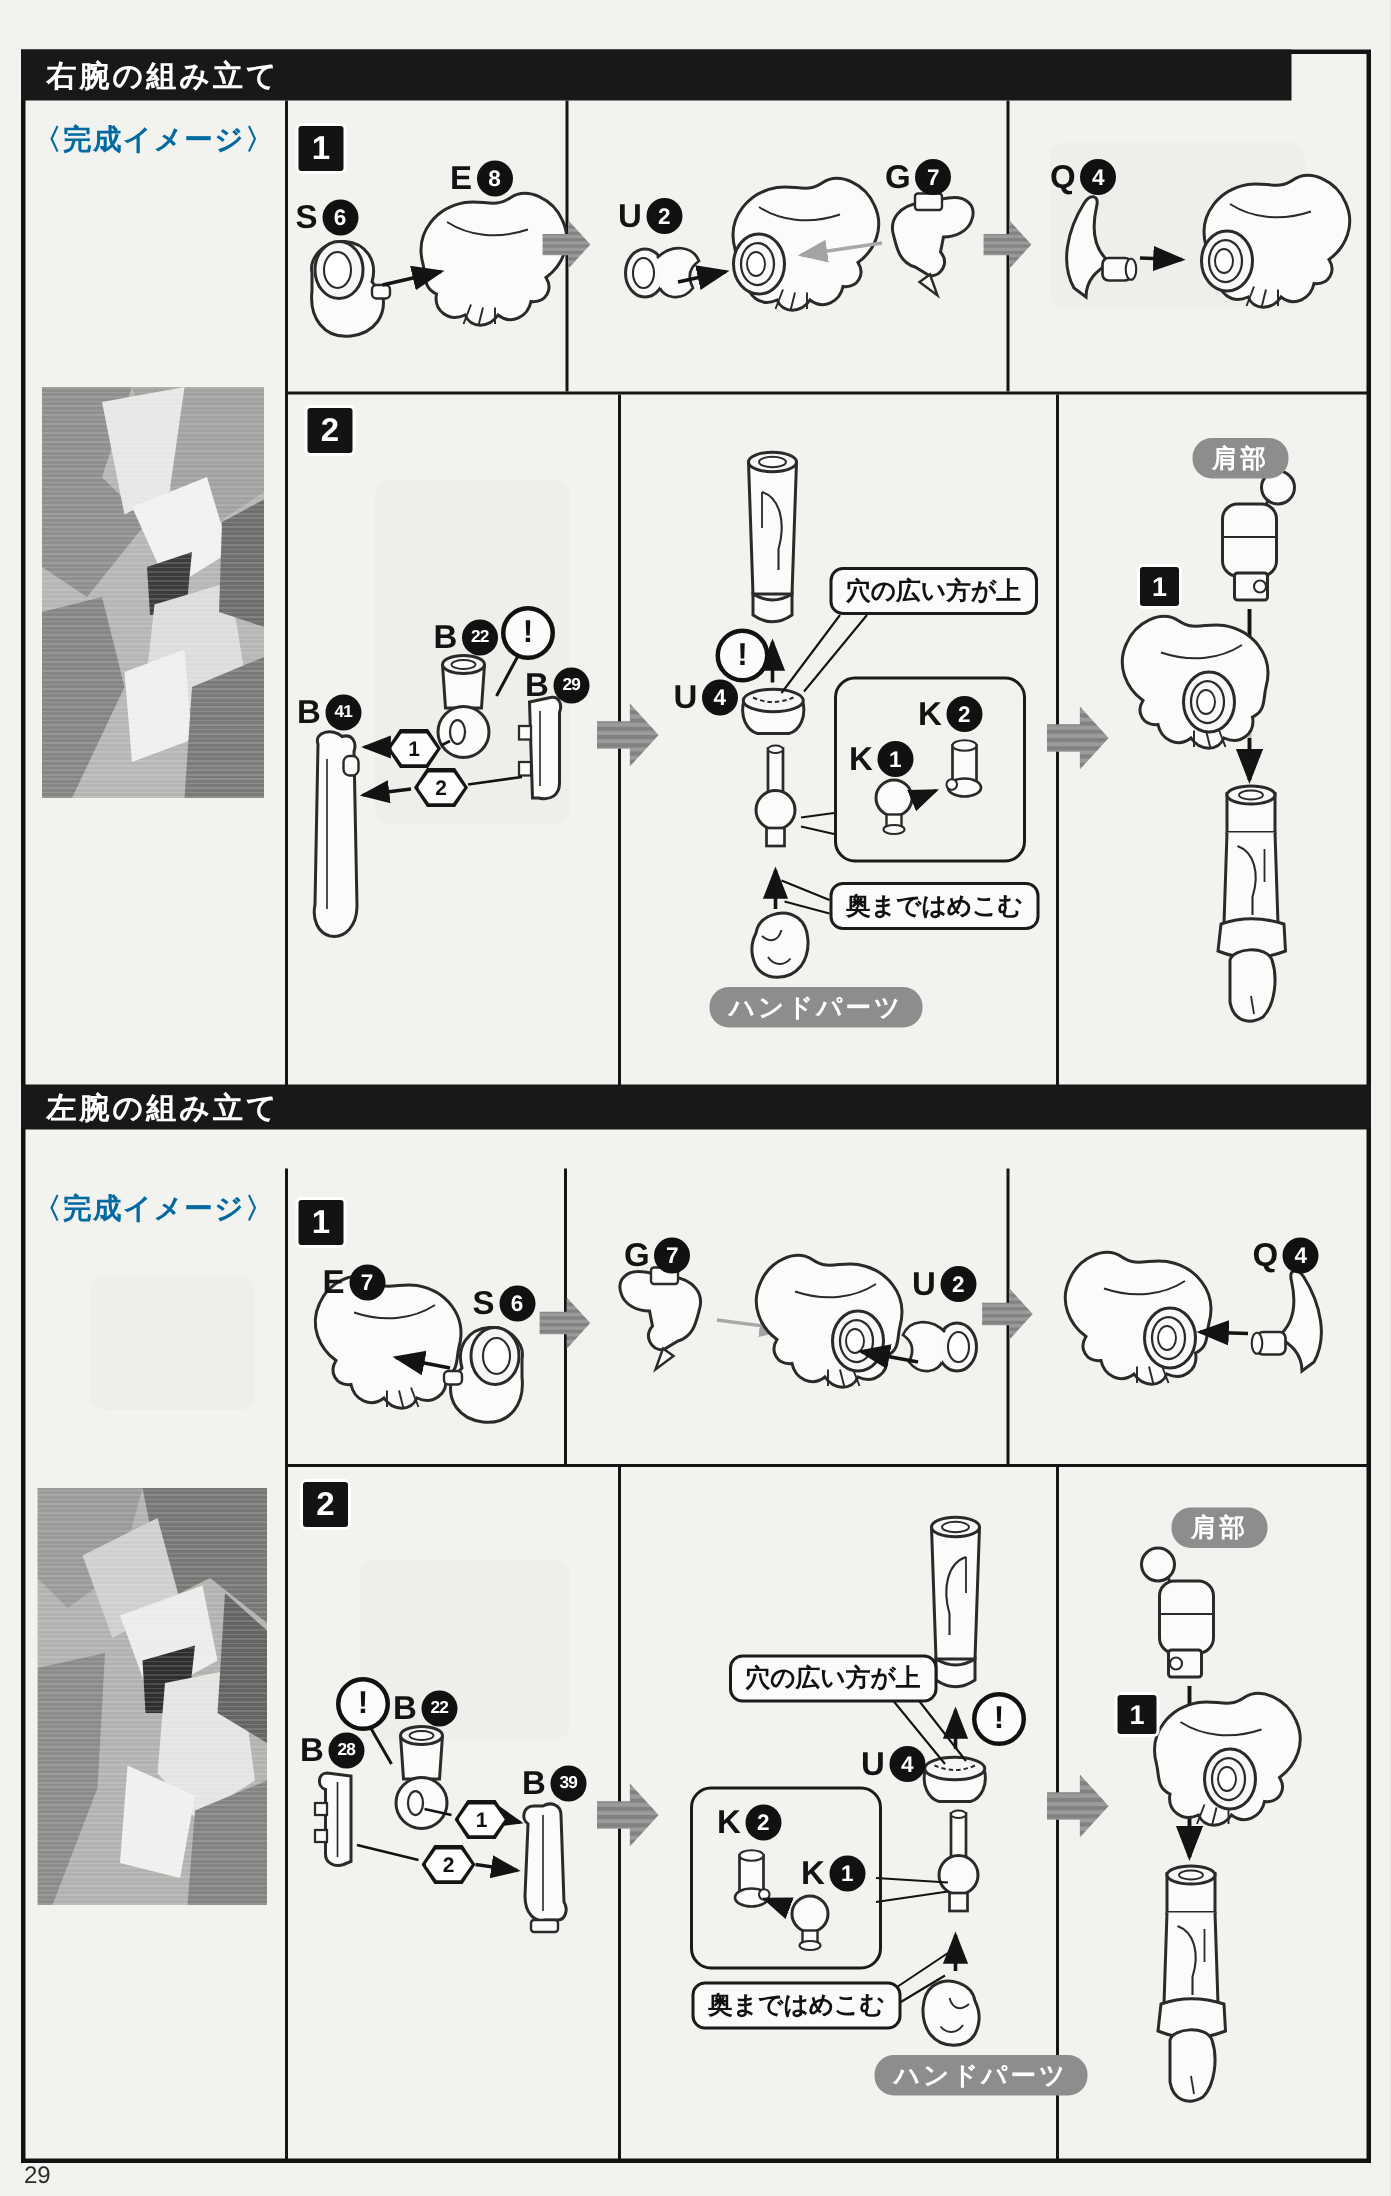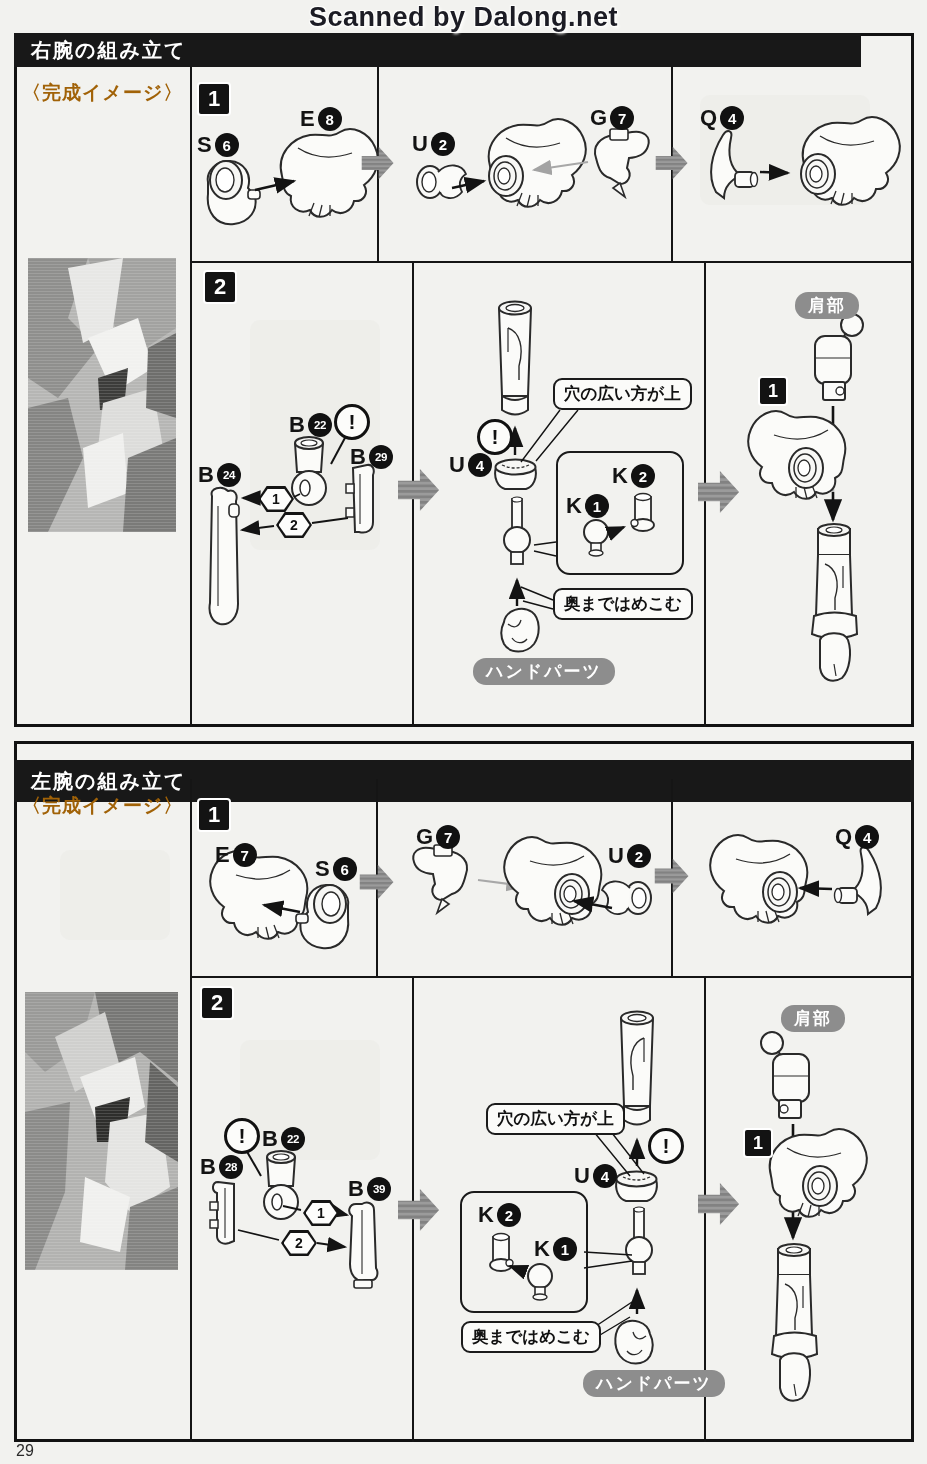--- a/index.html
+++ b/index.html
@@ -6,21 +6,21 @@
   .page{position:relative;width:927px;height:1464px;background:#f2f2ef;
         font-family:"Liberation Sans","DejaVu Sans",sans-serif;overflow:hidden;}
   .ghost{position:absolute;background:#e9e9e5;border-radius:10px;opacity:.45;}
   .watermark{position:absolute;top:2px;left:50%;transform:translateX(-50%);
     font-size:27px;font-weight:bold;color:#1c1c24;letter-spacing:.5px;white-space:nowrap;z-index:9;
     text-shadow:1px 1px 0 #fdfdfb,-1px -1px 0 #fdfdfb,1px -1px 0 #fdfdfb,-1px 1px 0 #fdfdfb,2px 2px 3px #fdfdfb;}
   .sec{position:absolute;border:3px solid #121212;box-sizing:border-box;z-index:1;}
   .sec-header{position:absolute;background:#181818;color:#fff;display:flex;align-items:center;
     padding-left:17px;font-weight:bold;font-size:20px;letter-spacing:2px;box-sizing:border-box;z-index:2;}
   .vline,.hline{position:absolute;background:#151515;z-index:2;}
-  .complete-label{position:absolute;font-weight:bold;font-size:19px;color:#a16207;letter-spacing:1px;z-index:3;}
+  .complete-label{position:absolute;font-weight:bold;font-size:19px;color:#0369a1;letter-spacing:1px;z-index:3;}
   .photo{position:absolute;overflow:hidden;z-index:2;background:#bdbdbb;}
   .photo::after{content:"";position:absolute;inset:0;
     background:repeating-linear-gradient(0deg,rgba(255,255,255,.14) 0 1px,transparent 1px 3px);}
   .step-box{position:absolute;background:#131313;color:#fff;display:flex;align-items:center;justify-content:center;
     font-weight:bold;z-index:4;border-radius:2px;box-shadow:0 0 0 2px #fff;}
   .sb-lg{width:30px;height:30px;font-size:22px;}
   .sb-sm{width:26px;height:26px;font-size:18px;}
   .plabel{position:absolute;display:flex;align-items:center;gap:3px;font-weight:bold;
     font-size:22px;color:#131313;z-index:4;}
   .pnum{width:24px;height:24px;border-radius:50%;background:#111;color:#fff;display:flex;
@@ -43,35 +43,34 @@
 </head>
 <body>
 
 <div class="page">
 
   <div class="ghost" style="left:700px;top:95px;width:170px;height:110px;"></div>
   <div class="ghost" style="left:250px;top:320px;width:130px;height:230px;"></div>
   <div class="ghost" style="left:60px;top:850px;width:110px;height:90px;"></div>
   <div class="ghost" style="left:240px;top:1040px;width:140px;height:120px;"></div>
 
-  <div class="watermark">Scanned by Dalong.net</div>
 
   <div class="sec" style="left:14px;top:33px;width:900px;height:694px;"></div>
   <div class="sec-header" style="left:14px;top:33px;width:847px;height:34px;">
     <span>右腕の組み立て</span>
   </div>
   <div class="vline" style="left:190px;top:67px;width:2px;height:660px;"></div>
   <div class="hline" style="left:190px;top:261px;width:724px;height:2px;"></div>
   <div class="vline" style="left:377px;top:67px;width:2px;height:194px;"></div>
   <div class="vline" style="left:671px;top:67px;width:2px;height:194px;"></div>
   <div class="vline" style="left:412px;top:263px;width:2px;height:464px;"></div>
   <div class="vline" style="left:704px;top:263px;width:2px;height:464px;"></div>
 
   <div class="sec" style="left:14px;top:741px;width:900px;height:701px;"></div>
-  <div class="sec-header" style="left:14px;top:760px;width:900px;height:42px;">
+  <div class="sec-header" style="left:14px;top:723px;width:900px;height:30px;">
     <span>左腕の組み立て</span>
   </div>
   <div class="vline" style="left:190px;top:779px;width:2px;height:663px;"></div>
   <div class="hline" style="left:190px;top:976px;width:724px;height:2px;"></div>
   <div class="vline" style="left:376px;top:779px;width:2px;height:197px;"></div>
   <div class="vline" style="left:671px;top:779px;width:2px;height:197px;"></div>
   <div class="vline" style="left:412px;top:978px;width:2px;height:464px;"></div>
   <div class="vline" style="left:704px;top:978px;width:2px;height:464px;"></div>
 
   <div class="complete-label" style="left:22px;top:80px;">〈完成イメージ〉</div>
@@ -387,21 +386,21 @@
     <span>Q</span>
       <span class="pnum">4</span>
     </div>
 
   <div class="plabel two" style="left:289px;top:412px;">
     <span>B</span>
       <span class="pnum">22</span>
     </div>
   <div class="plabel two" style="left:198px;top:462px;">
     <span>B</span>
-      <span class="pnum">24</span>
+      <span class="pnum">41</span>
     </div>
   <div class="plabel two" style="left:350px;top:444px;">
     <span>B</span>
       <span class="pnum">29</span>
     </div>
   <div class="warn" style="left:334px;top:404px;">!</div>
   <div class="hex" style="left:258px;top:486px;">
       <div class="hex-in">1</div>
     </div>
   <div class="hex" style="left:276px;top:512px;">

